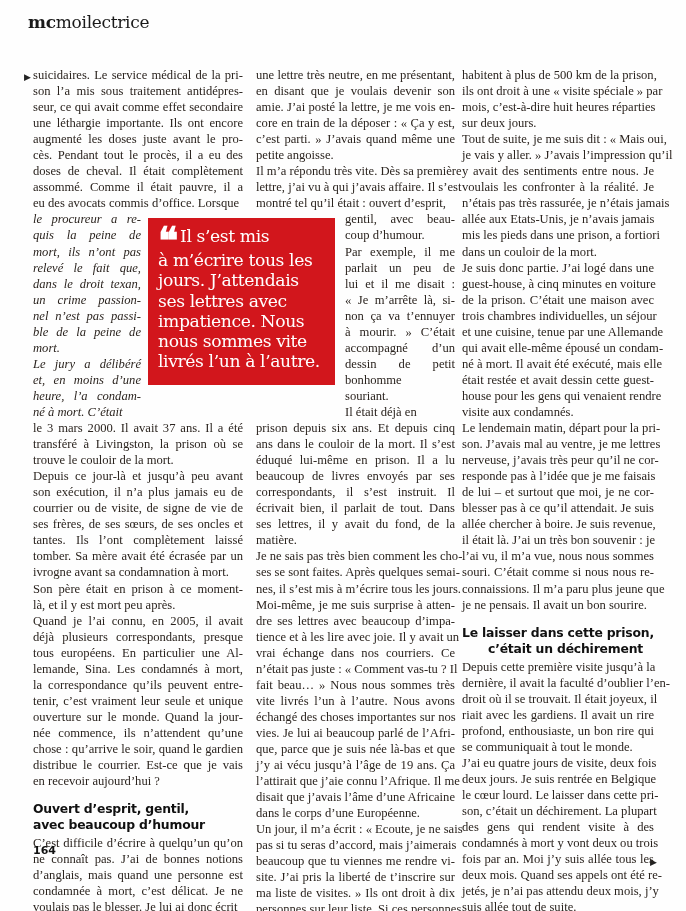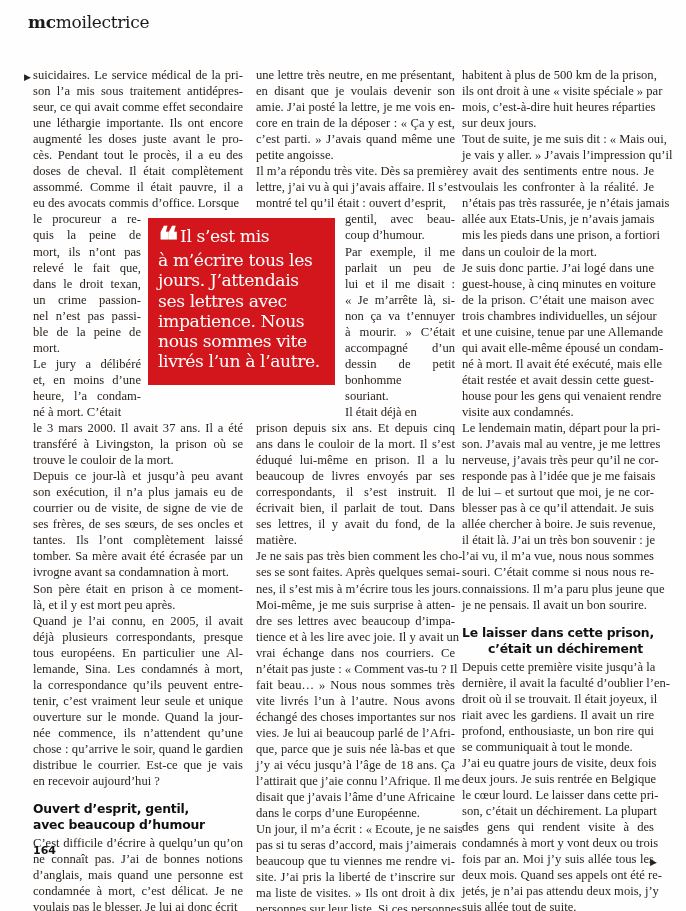--- a/index.html
+++ b/index.html
@@ -33,21 +33,21 @@
       <span class="line">suicidaires. Le service médical de la pri-</span>
       <span class="line">son l’a mis sous traitement antidépres-</span>
       <span class="line">seur, ce qui avait comme effet secondaire</span>
       <span class="line">une léthargie importante. Ils ont encore</span>
       <span class="line">augmenté les doses juste avant le pro-</span>
       <span class="line">cès. Pendant tout le procès, il a eu des</span>
       <span class="line">doses de cheval. Il était complètement</span>
       <span class="line">assommé. Comme il était pauvre, il a</span>
       <span class="line last">eu des avocats commis d’office. Lorsque</span>
     </div>
-  <div id="c1-narrow" style="width:108px;">
+  <div id="c1-narrow" style="width:108px;font-style:italic;">
       <span class="line">le procureur a re-</span>
       <span class="line">quis la peine de</span>
       <span class="line">mort, ils n’ont pas</span>
       <span class="line">relevé le fait que,</span>
       <span class="line">dans le droit texan,</span>
       <span class="line">un crime passion-</span>
       <span class="line">nel n’est pas passi-</span>
       <span class="line">ble de la peine de</span>
       <span class="line last">mort.</span>
       <span class="line">Le jury a délibéré</span>
@@ -148,21 +148,21 @@
       <span class="line">Moi-même, je me suis surprise à atten-</span>
       <span class="line">dre ses lettres avec beaucoup d’impa-</span>
       <span class="line">tience et à les lire avec joie. Il y avait un</span>
       <span class="line">vrai échange dans nos courriers. Ce</span>
       <span class="line">n’était pas juste : « Comment vas-tu ? Il</span>
       <span class="line">fait beau… » Nous nous sommes très</span>
       <span class="line">vite livrés l’un à l’autre. Nous avons</span>
       <span class="line">échangé des choses importantes sur nos</span>
       <span class="line">vies. Je lui ai beaucoup parlé de l’Afri-</span>
       <span class="line">que, parce que je suis née là-bas et que</span>
-      <span class="line">j’y ai vécu jusqu’à l’âge de 18 ans. Ça</span>
+      <span class="line">j’y ai vécu jusqu’à l’âge de 19 ans. Ça</span>
       <span class="line">l’attirait que j’aie connu l’Afrique. Il me</span>
       <span class="line">disait que j’avais l’âme d’une Africaine</span>
       <span class="line last">dans le corps d’une Européenne.</span>
       <span class="line">Un jour, il m’a écrit : « Ecoute, je ne sais</span>
       <span class="line">pas si tu seras d’accord, mais j’aimerais</span>
       <span class="line">beaucoup que tu viennes me rendre vi-</span>
       <span class="line">site. J’ai pris la liberté de t’inscrire sur</span>
       <span class="line">ma liste de visites. » Ils ont droit à dix</span>
       <span class="line last">personnes sur leur liste. Si ces personnes</span>
     </div>

